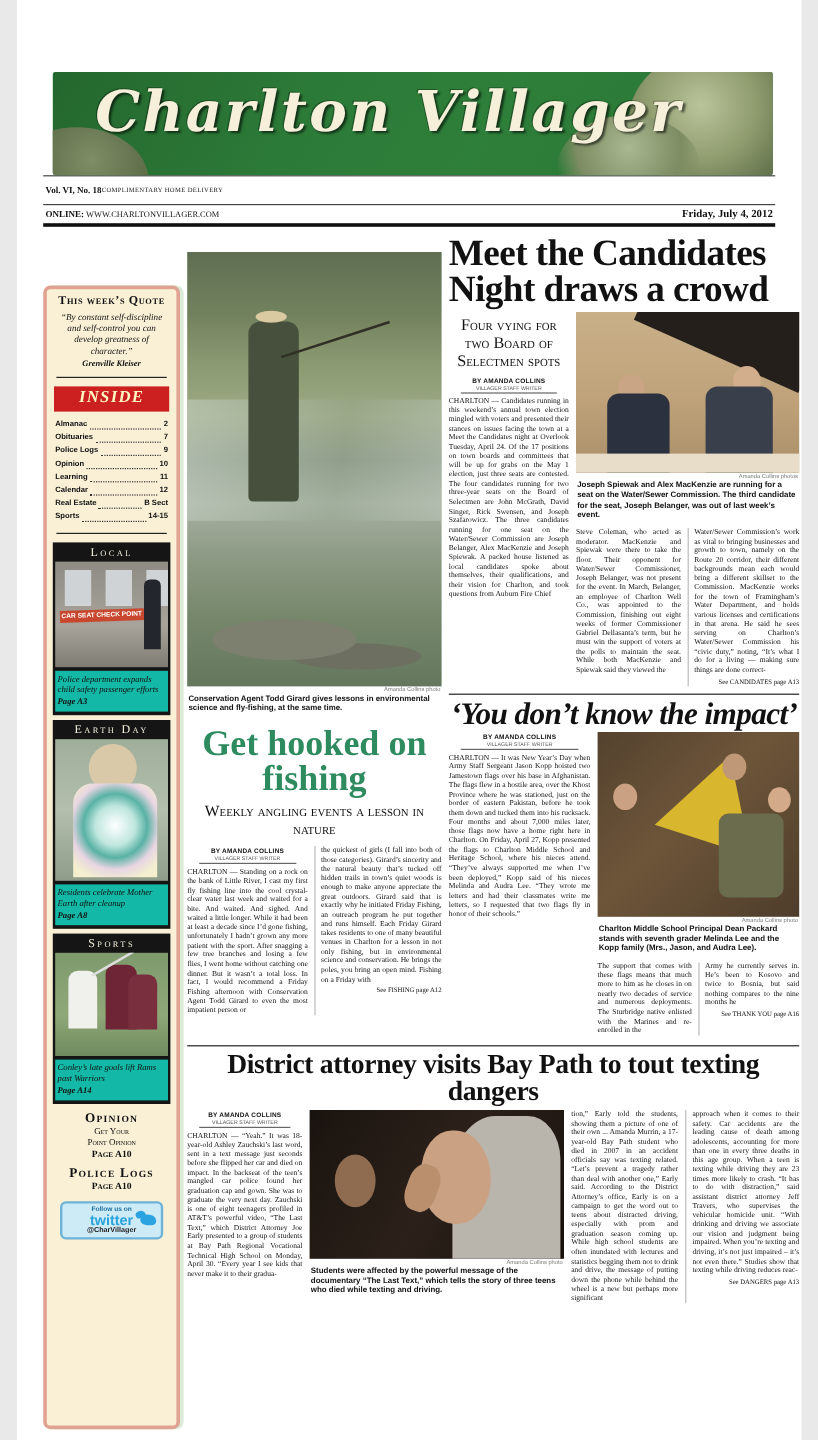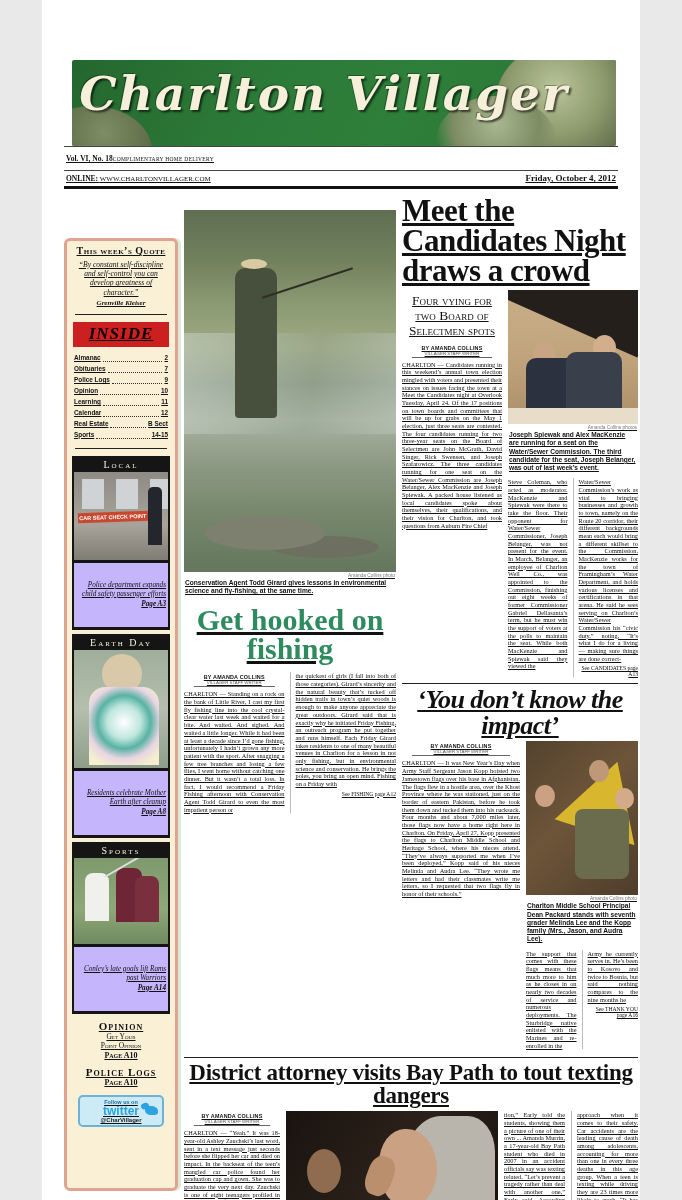--- a/index.html
+++ b/index.html
@@ -1,18 +1,18 @@
 <!DOCTYPE html>
 <html><head>
 <meta charset="utf-8">
 <style>
   * { margin:0; padding:0; box-sizing:border-box; }
   html,body { background:#e9e9e9; }
-  .page { width:598px; height:1200px; background:#ffffff; margin:0 auto; overflow:hidden;
-          font-family:"Liberation Serif", serif; color:#111; position:relative;text-decoration:underline; }
+  .page { width:654px; height:1200px; background:#ffffff; margin:0 auto; overflow:hidden;
+          font-family:"Liberation Serif", serif; color:#111; position:relative; }
 
   
   .masthead { padding-top:60px; }
   .banner { position:relative; margin:0 24px 0 30px; height:86px; border-radius:2px;
             background:linear-gradient(120deg,#24672e 0%,#2c7a38 35%,#2e7f3a 60%,#2a7434 100%); overflow:hidden; }
   .stone { position:absolute; border-radius:50%; }
   .stone1 { right:-30px; top:-20px; width:150px; height:120px;
             background:radial-gradient(circle at 40% 40%, #b9c49a 0%, #8f9c6e 40%, #5d6b48 75%, transparent 78%); }
   .stone2 { right:60px; bottom:-40px; width:120px; height:90px;
             background:radial-gradient(circle at 50% 30%, #aab892 0%, #7d8c62 50%, transparent 72%); }
@@ -35,29 +35,29 @@
   
   .content { display:flex; gap:6px; padding:5px 2px 0 22px; height:1002px; }
 
   
   .sidebar { width:114px; flex:0 0 114px; background:#f9f0d6; border:3px solid #e0a392; border-radius:6px;
              box-shadow:3px 0 0 #dcead8; padding:5px 4px; display:flex; flex-direction:column; gap:4px; overflow:hidden;margin-top:44px; }
   .sb-quote-h { text-align:center; font-variant:small-caps; font-weight:bold; font-size:10px; line-height:1.05; letter-spacing:.5px; }
   .sb-quote { text-align:center; font-style:italic; font-size:7.6px; line-height:1.25; padding:3px 2px 0; }
   .sb-author { text-align:center; font-style:italic; font-weight:bold; font-size:7px; padding-top:2px; }
   .sb-rule { border-top:1.5px solid #222; margin:3px 4px; }
-  .inside-box { background:#cc1f1f; color:#000000; text-align:center; font-weight:bold; font-style:italic;
-                font-size:17px; letter-spacing:1px; padding:2px 0 3px; margin:0 2px; }
+  .inside-box { background:#cc1f1f; color:#fef9c3; text-align:center; font-weight:bold; font-style:italic;
+                font-size:14px; letter-spacing:1px; padding:2px 0 3px; margin:0 2px; }
   .idx { padding:2px 3px 0; }
   .idx-row { display:flex; align-items:flex-end; font-family:"Liberation Sans",sans-serif; font-weight:bold; font-size:6.4px; line-height:1.7; }
   .idx-leader { flex:1; border-bottom:1px dotted #333; margin:0 2px 2px; }
   .sb-black { background:#151515; padding:2px 2px 3px; margin:0 1px; }
   .sb-black-h { color:#f5f0dc; text-align:center; font-variant:small-caps; font-size:10px; letter-spacing:2px; padding:1px 0 2px; }
   .sb-photo { width:100%; position:relative; overflow:hidden; }
-  .sb-cap { background:#c4b5fd; margin-top:3px; padding:18px 2px; text-align:right; font-style:italic; font-size:7.2px; line-height:1.25; }
+  .sb-cap { background:#14b8a6; margin-top:3px; padding:3px 2px; text-align:left; font-style:italic; font-size:7.2px; line-height:1.25; }
   .sb-cap .pg { font-weight:bold; display:block; padding-top:1px; }
   .sb-sec-h { text-align:center; font-variant:small-caps; font-weight:bold; font-size:11px; letter-spacing:1px; padding-top:2px; }
   .sb-sec-line { text-align:center; font-variant:small-caps; font-size:7.5px; line-height:1.3; }
   .sb-sec-pg { text-align:center; font-variant:small-caps; font-weight:bold; font-size:8px; }
   .twitter-badge { margin:4px auto 0; width:86px; background:#cdeaf7; border:2px solid #6db3d8; border-radius:5px;
                    padding:2px 4px; text-align:center; position:relative; }
   .tw-line1 { font-family:"Liberation Sans",sans-serif; font-weight:bold; font-size:5.5px; color:#1b6f9e; }
   .tw-brand { font-family:"Liberation Sans",sans-serif; font-weight:bold; font-size:12px; color:#28a3dc; line-height:1; }
   .tw-handle { font-family:"Liberation Sans",sans-serif; font-weight:bold; font-size:6px; color:#222; }
   .tw-bird { position:absolute; right:4px; top:9px; width:13px; height:9px; background:#2aa3e0;
@@ -167,21 +167,21 @@
       <div class="stone stone2"></div>
       <div class="stone stone3"></div>
       <div class="banner-title">Charlton Villager</div>
     </div>
     <div class="info-row">
       <span class="vol">Vol. VI, No. 18</span>
       <span class="delivery">COMPLIMENTARY HOME DELIVERY</span>
     </div>
     <div class="online-row">
       <span class="online"><b>ONLINE:</b> <span>WWW.CHARLTONVILLAGER.COM</span></span>
-      <span class="issue-date">Friday, October 4, 2012</span>
+      <span class="issue-date">Friday, July 4, 2012</span>
     </div>
     <div class="masthead-bar"></div>
   </header>
 
   <div class="content">
 
     <aside class="sidebar">
       <div>
         <div class="sb-quote-h">This week’s Quote</div>
         <div class="sb-quote">“By constant self-discipline and self-control you can develop greatness of character.”</div>
@@ -293,20 +293,21 @@
             <div class="man"></div>
             <div class="hat"></div>
             <div class="rod"></div>
             <div class="rock"></div>
           </div>
           <div class="credit">Amanda Collins photo</div>
           <div class="photo-cap">Conservation Agent Todd Girard gives lessons in environmental science and fly-fishing, at the same time.</div>
 
           <div class="fish-sec">
             <div class="headline-fish">Get hooked on fishing</div>
+            <div class="subhead-fish">Weekly angling events a lesson in nature</div>
             <div class="cols2">
               <div class="col">
                 <div class="byline">
                   <span class="by-who">BY AMANDA COLLINS</span>
                   <span class="by-role">VILLAGER STAFF WRITER</span>
                 </div>
                 <div class="bodytext">CHARLTON — Standing on a rock on the bank of Little River, I cast my first fly fishing line into the cool crystal-clear water last week and waited for a bite. And waited. And sighed. And waited a little longer. While it had been at least a decade since I’d gone fishing, unfortunately I hadn’t grown any more patient with the sport. After snagging a few tree branches and losing a few flies, I went home without catching one dinner. But it wasn’t a total loss. In fact, I would recommend a Friday Fishing afternoon with Conservation Agent Todd Girard to even the most impatient person or</div>
               </div>
               <div class="col">
                 <div class="bodytext">the quickest of girls (I fall into both of those categories). Girard’s sincerity and the natural beauty that’s tucked off hidden trails in town’s quiet woods is enough to make anyone appreciate the great outdoors. Girard said that is exactly why he initiated Friday Fishing, an outreach program he put together and runs himself. Each Friday Girard takes residents to one of many beautiful venues in Charlton for a lesson in not only fishing, but in environmental science and conservation. He brings the poles, you bring an open mind. Fishing on a Friday with</div>

